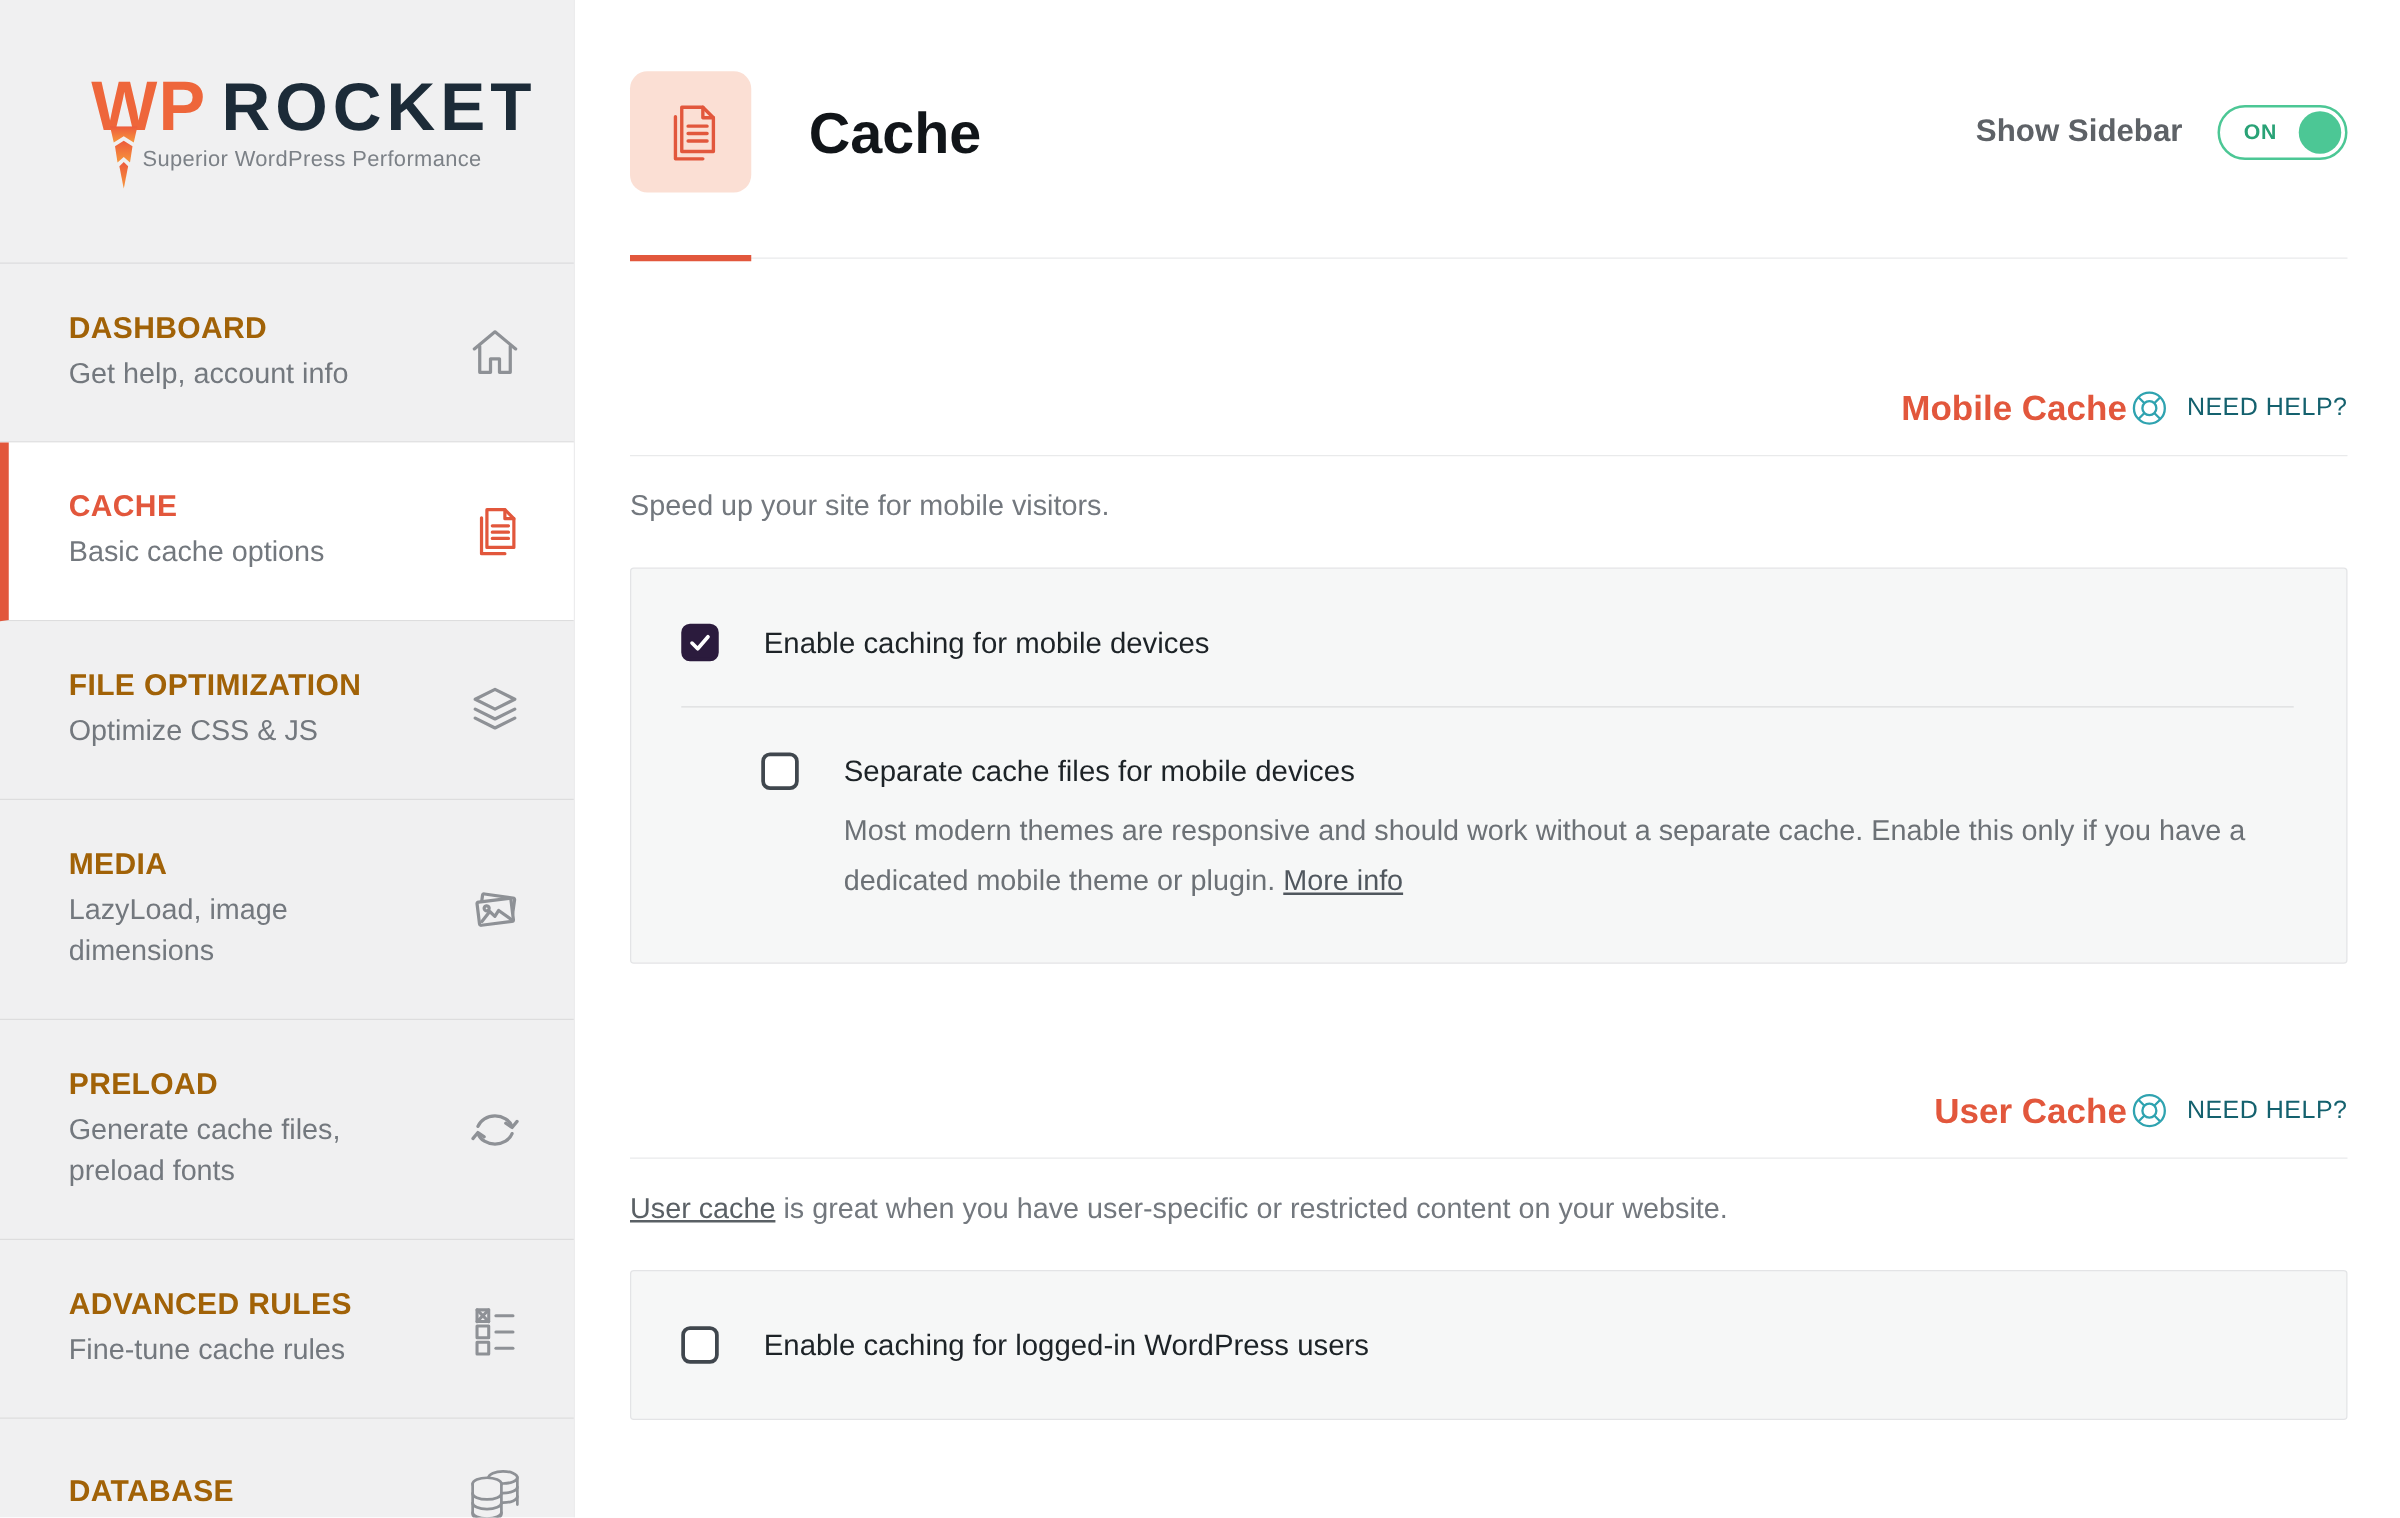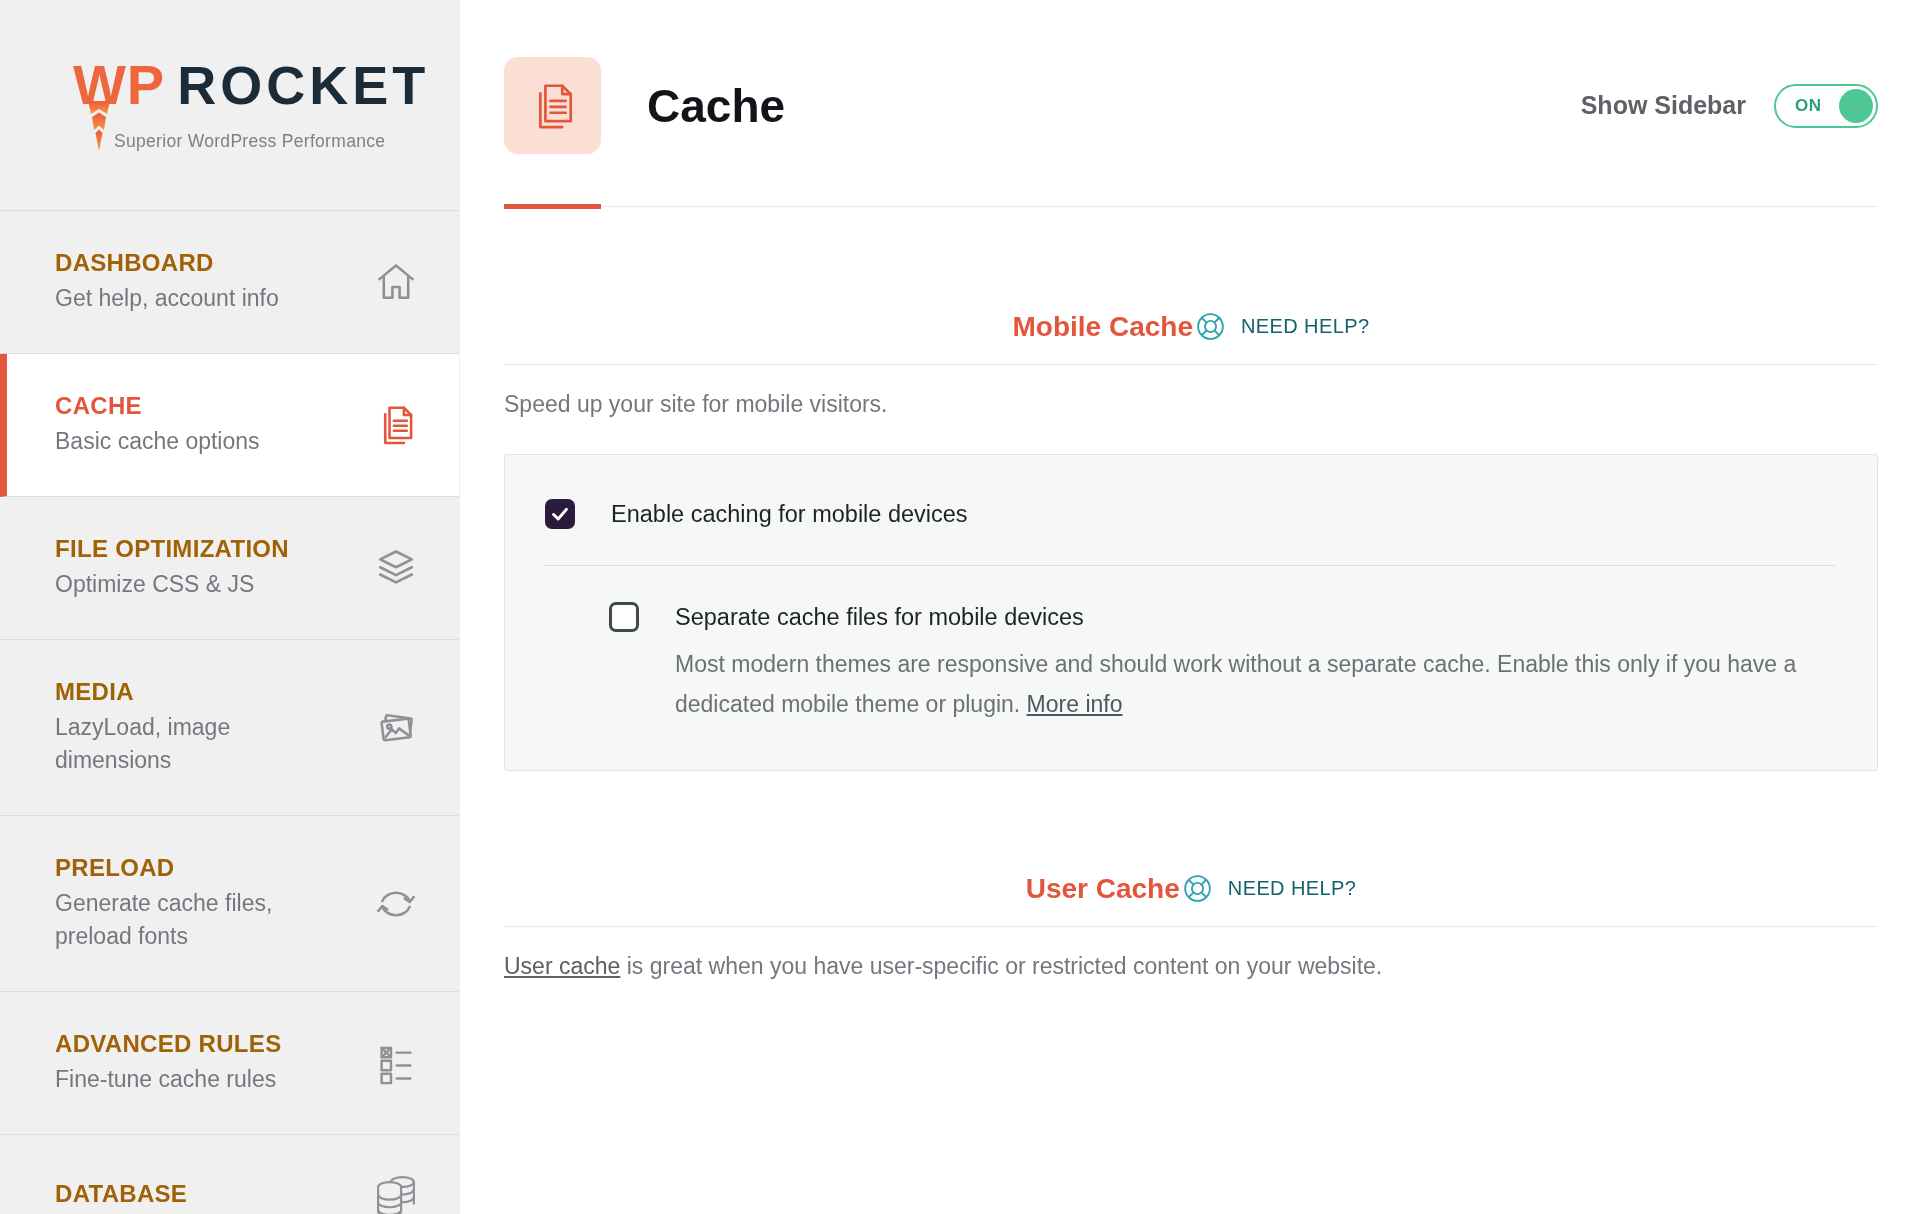--- a/index.html
+++ b/index.html
@@ -7,21 +7,21 @@
     font-family:"Liberation Sans","DejaVu Sans",sans-serif; }
   .app { display:flex; width:1920px; height:1214px; overflow:hidden; }
 
   
   .sidebar { width:460px; flex:0 0 460px; background:#F0F0F1; border-right:1px solid #ECECED; }
   .logo-block { position:relative; height:211px; border-bottom:1px solid #DBDCDE; }
   .logo-main { position:absolute; left:73px; top:52px; white-space:nowrap; }
   .logo-wp { font-size:56px; font-weight:700; color:#EE663B; letter-spacing:1px; }
   .logo-rocket { font-size:54px; font-weight:700; color:#1C2B38; letter-spacing:4px; margin-left:12px; }
   .logo-flame { position:absolute; left:86px; top:101px; }
-  .logo-tagline { position:absolute; left:114px; top:131px; font-size:17.5px; color:#7C8187; letter-spacing:.3px; }
+  .logo-tagline { position:absolute; left:114px; top:117px; font-size:17.5px; color:#7C8187; letter-spacing:.3px; }
 
   .side-item { position:relative; display:flex; align-items:center; justify-content:space-between;
     padding:38px 40px 38px 55px; border-bottom:1px solid #DDDDDE; cursor:pointer; }
   .side-item.active { background:#fff; border-left:7px solid #E2573C; padding-left:48px; }
   .side-text { width:272px; }
   .side-title { font-size:24px; font-weight:700; color:#a16207; letter-spacing:.3px; }
   .side-item.active .side-title { color:#E2573C; }
   .side-sub { font-size:23px; color:#73787E; line-height:33px; margin-top:5px; }
   .side-icon { flex:0 0 46px; height:46px; }
   .side-item.last { border-bottom:none; }
@@ -37,21 +37,21 @@
   .show-sidebar-label { font-size:25px; font-weight:700; color:#5E6267; }
   .toggle { position:relative; width:104px; height:44px; border:2.5px solid #4CC795; border-radius:22px;
     background:#fff; display:flex; align-items:center; cursor:pointer; }
   .toggle-state { margin-left:19px; font-size:17px; font-weight:700; color:#29A276; letter-spacing:.5px; }
   .toggle-knob { position:absolute; right:3px; top:50%; transform:translateY(-50%);
     width:34px; height:34px; border-radius:50%; background:#4CC795; }
 
   .header-rule { position:relative; height:1px; background:#E9EAEB; margin-top:52px; }
   .header-rule-accent { position:absolute; left:0; top:-2px; width:97px; height:5px; background:#E2573C; }
 
-  .section-head { display:flex; align-items:center; justify-content:center; margin-top:102px; }
+  .section-head { display:flex; align-items:center; justify-content:flex-end; margin-top:102px; }
   .section-head.second { margin-top:100px; }
   .section-title { font-size:28px; font-weight:700; color:#E2573C; }
   .need-help { display:flex; align-items:center; gap:13px; cursor:pointer; text-decoration:none; }
   .need-help-text { font-size:20px; font-weight:400; color:#14616E; letter-spacing:.4px; }
   .section-rule { height:1px; background:#E9EAEB; margin-top:20px; }
   .section-intro { margin-top:26px; font-size:23px; color:#73787E; }
   .section-intro .intro-link { color:#5A6065; text-decoration:underline; cursor:pointer; }
 
   .panel { margin-top:36px; background:#F6F7F7; border:1px solid #E3E4E6; border-radius:3px;
     padding:44px 42px 46px 40px; }
@@ -261,15 +261,23 @@
           <circle cx="16" cy="16" r="11.3"></circle>
           <circle cx="16" cy="16" r="5.1"></circle>
           <path d="M8.2 8.2 L12.4 12.4 M19.6 12.4 L23.8 8.2 M8.2 23.8 L12.4 19.6 M19.6 19.6 L23.8 23.8"></path>
         </svg>
         <span class="need-help-text">NEED HELP?</span>
       </a>
     </div>
     <div class="section-rule"></div>
     <p class="section-intro"><span class="intro-link">User cache</span><span> is great when you have user-specific or restricted content on your website.</span></p>
 
+    <div class="panel small">
+      <div class="option-row">
+        <span class="checkbox">
+          
+        </span>
+        <span class="option-label">Enable caching for logged-in WordPress users</span>
+      </div>
+    </div>
 
   </main>
 </div>
 
 </body></html>

